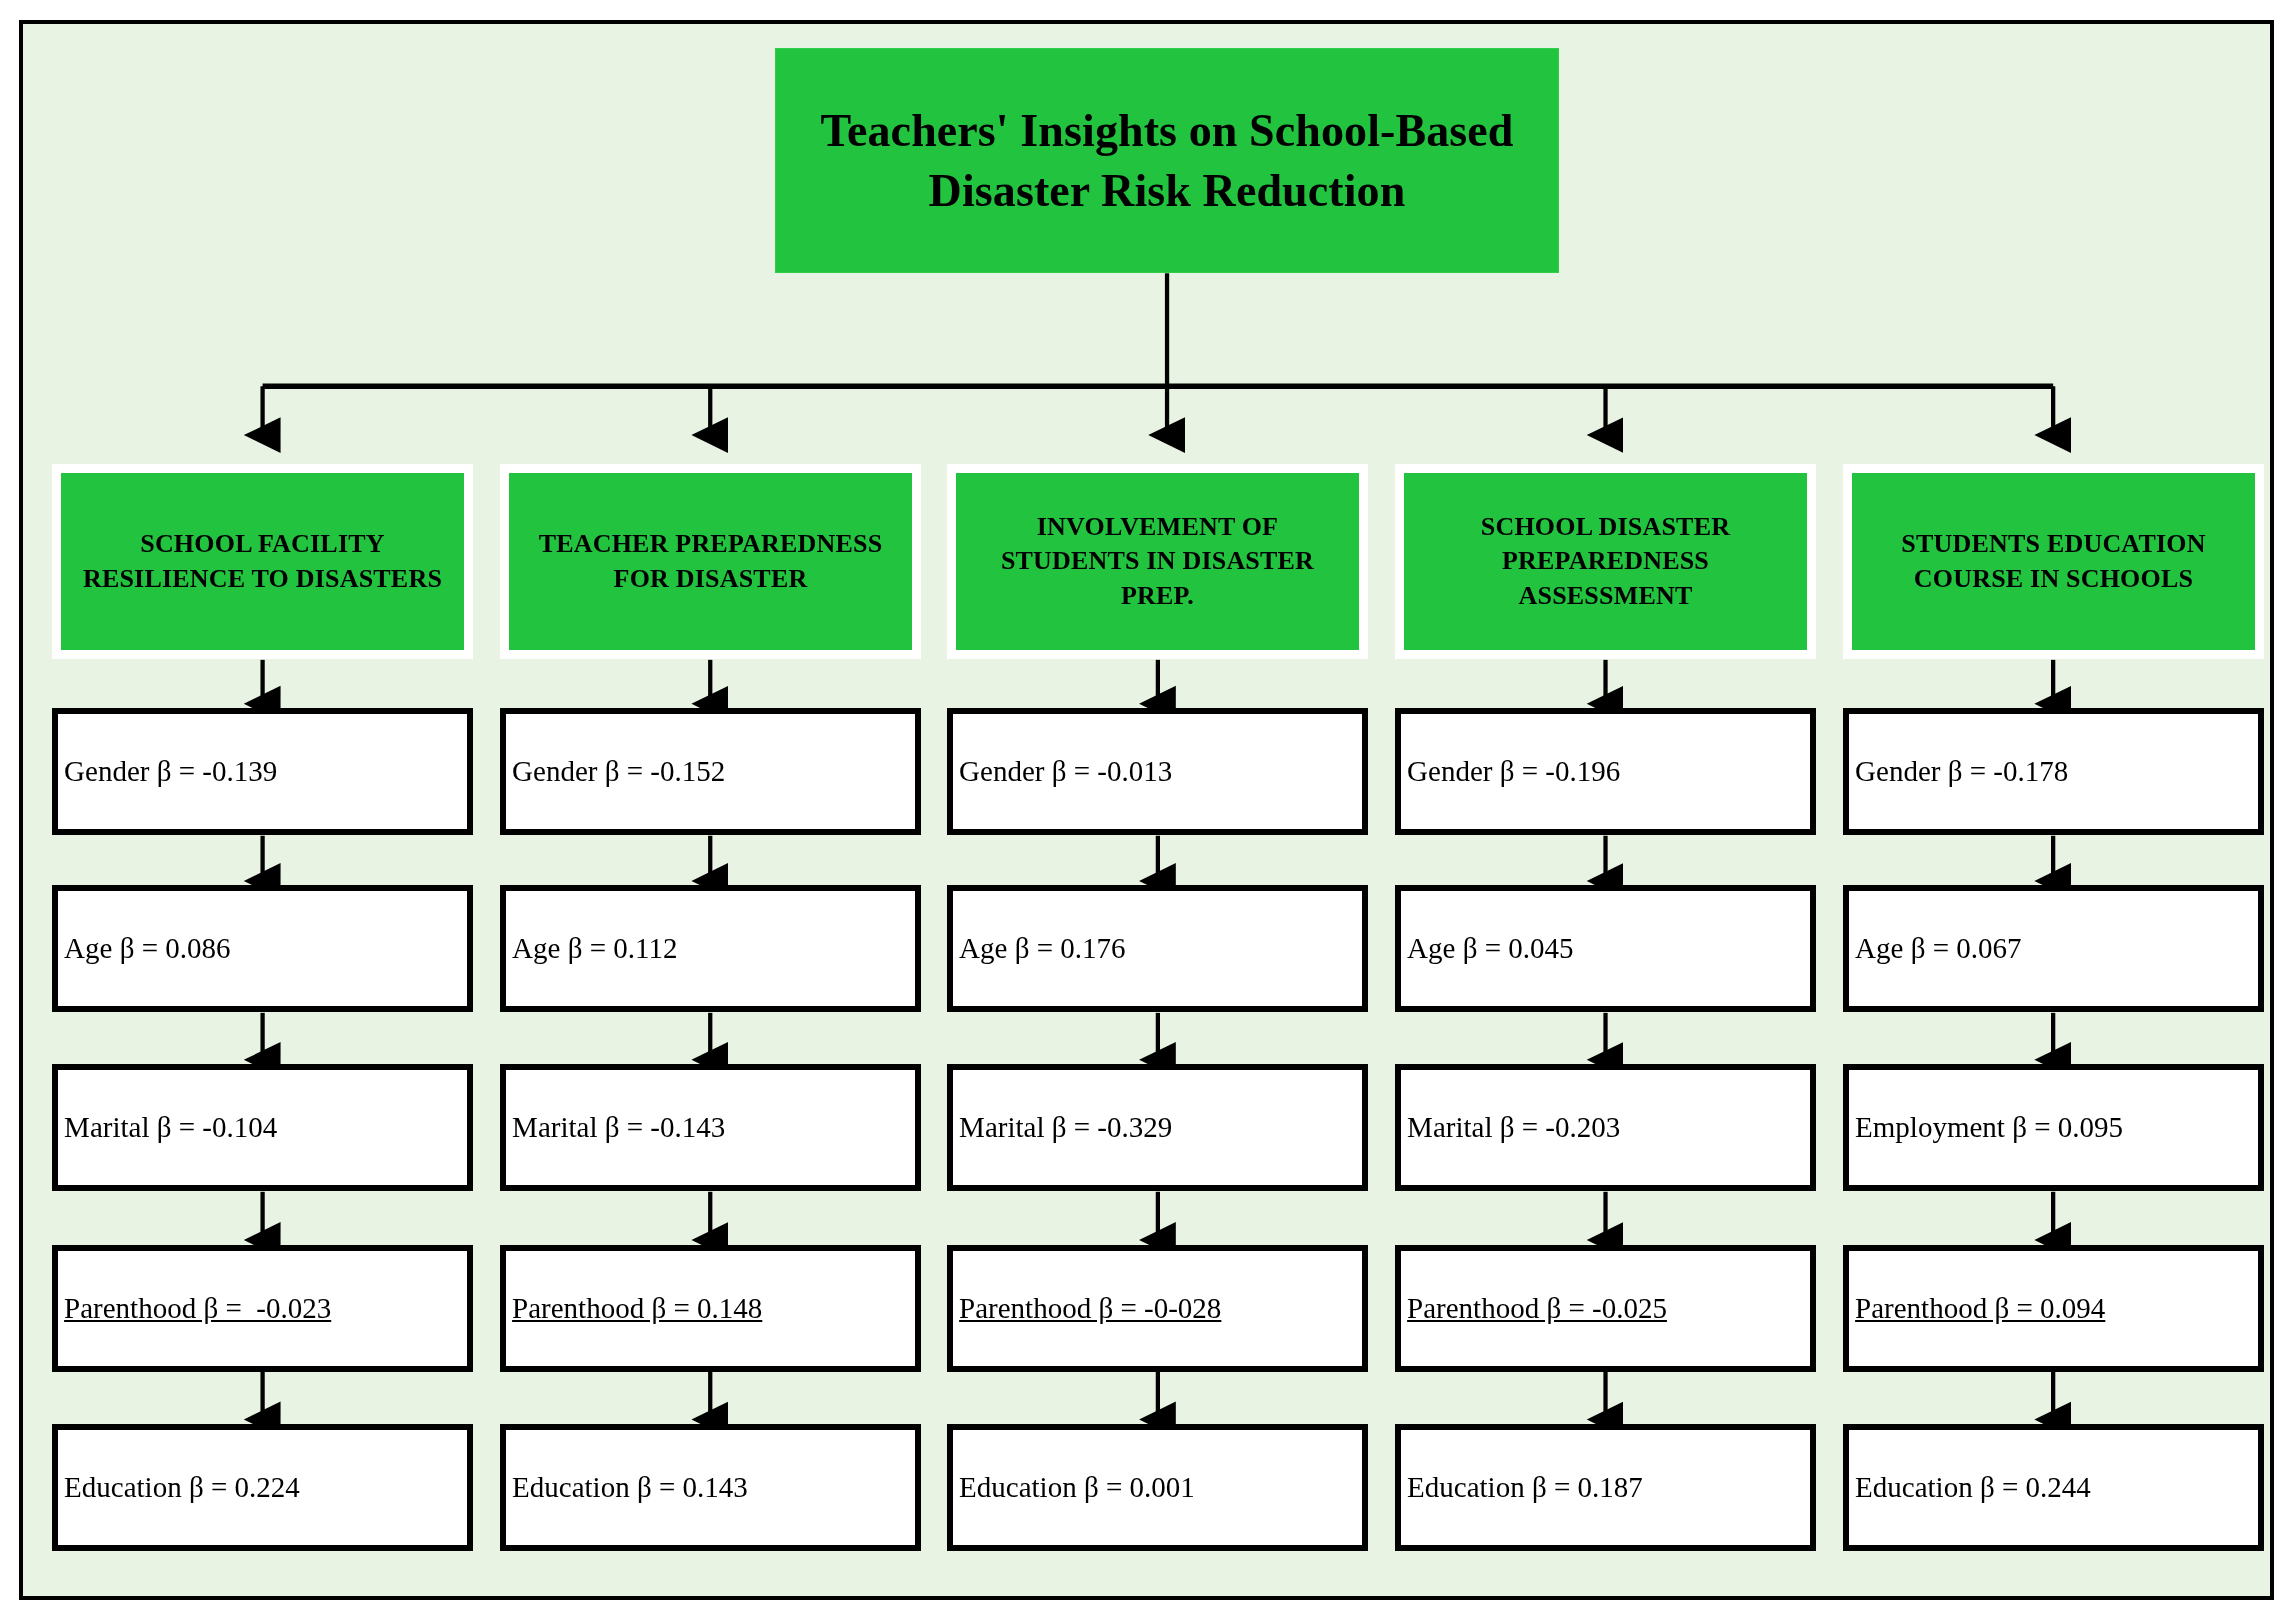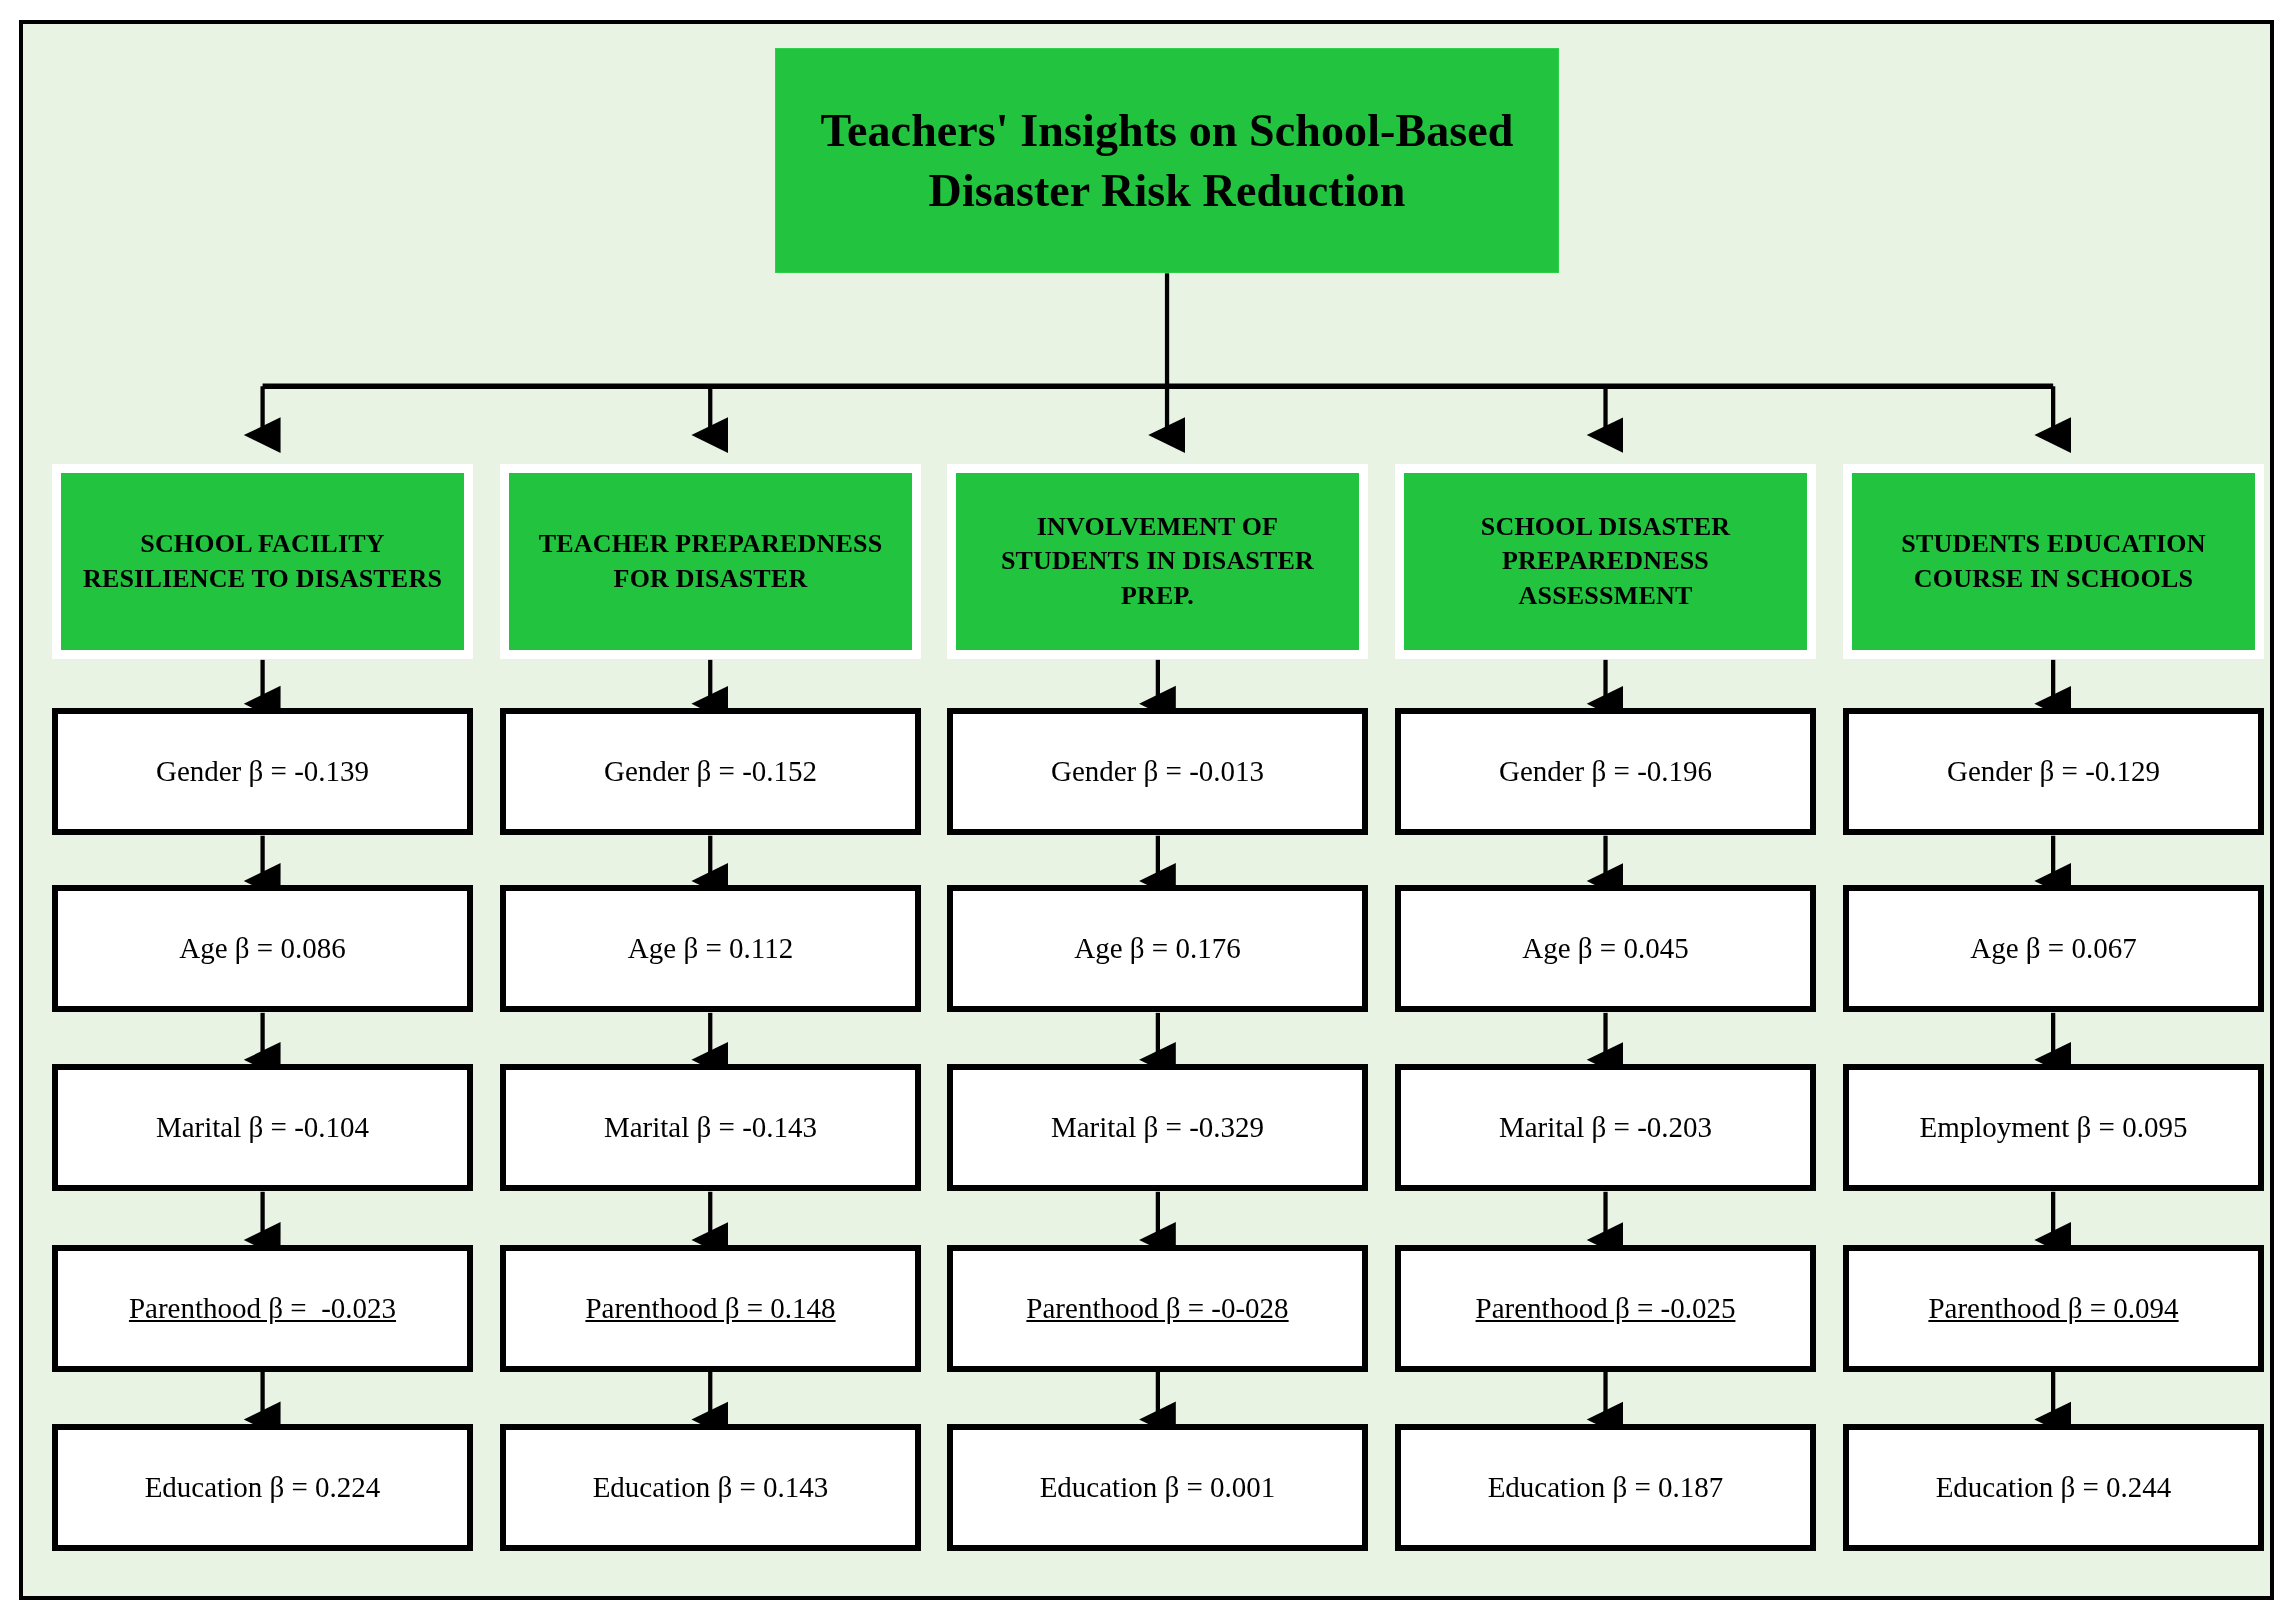--- a/index.html
+++ b/index.html
@@ -107,21 +107,21 @@
   .val-box {
     position: absolute;
     left: 0;
     width: 421px;
     height: 127px;
     box-sizing: border-box;
     background: #ffffff;
     border: 6.7px solid #000000;
     display: flex;
     align-items: center;
-    justify-content: center;
+    justify-content: flex-start;
     padding: 2.4px 6.1px;
   }
   .val-text {
     font-size: 29px;
     color: #000000;
     line-height: 1.1;
     white-space: pre;
   }
 
   .row-0 { top: 244px; }
@@ -271,21 +271,21 @@
     <div class="val-box row-4">
       <div class="val-text">Education β = 0.187</div>
     </div>
   </div>
 
   <div class="column col-4">
     <div class="cat-box">
       <div class="cat-text">STUDENTS EDUCATION COURSE IN SCHOOLS</div>
     </div>
     <div class="val-box row-0">
-      <div class="val-text">Gender β = -0.129</div>
+      <div class="val-text">Gender β = -0.178</div>
     </div>
     <div class="val-box row-1">
       <div class="val-text">Age β = 0.067</div>
     </div>
     <div class="val-box row-2">
       <div class="val-text">Employment β = 0.095</div>
     </div>
     <div class="val-box row-3">
       <div class="val-text">Parenthood β = 0.094</div>
     </div>

